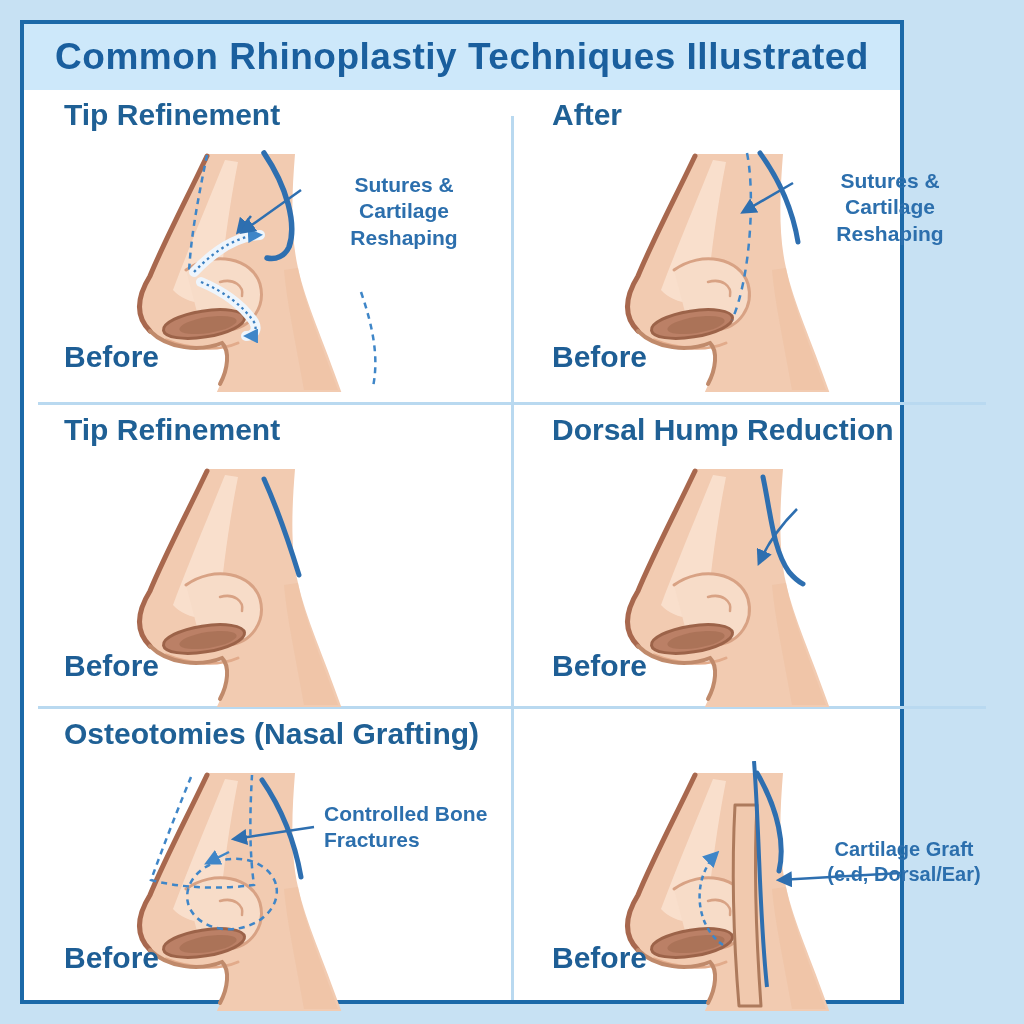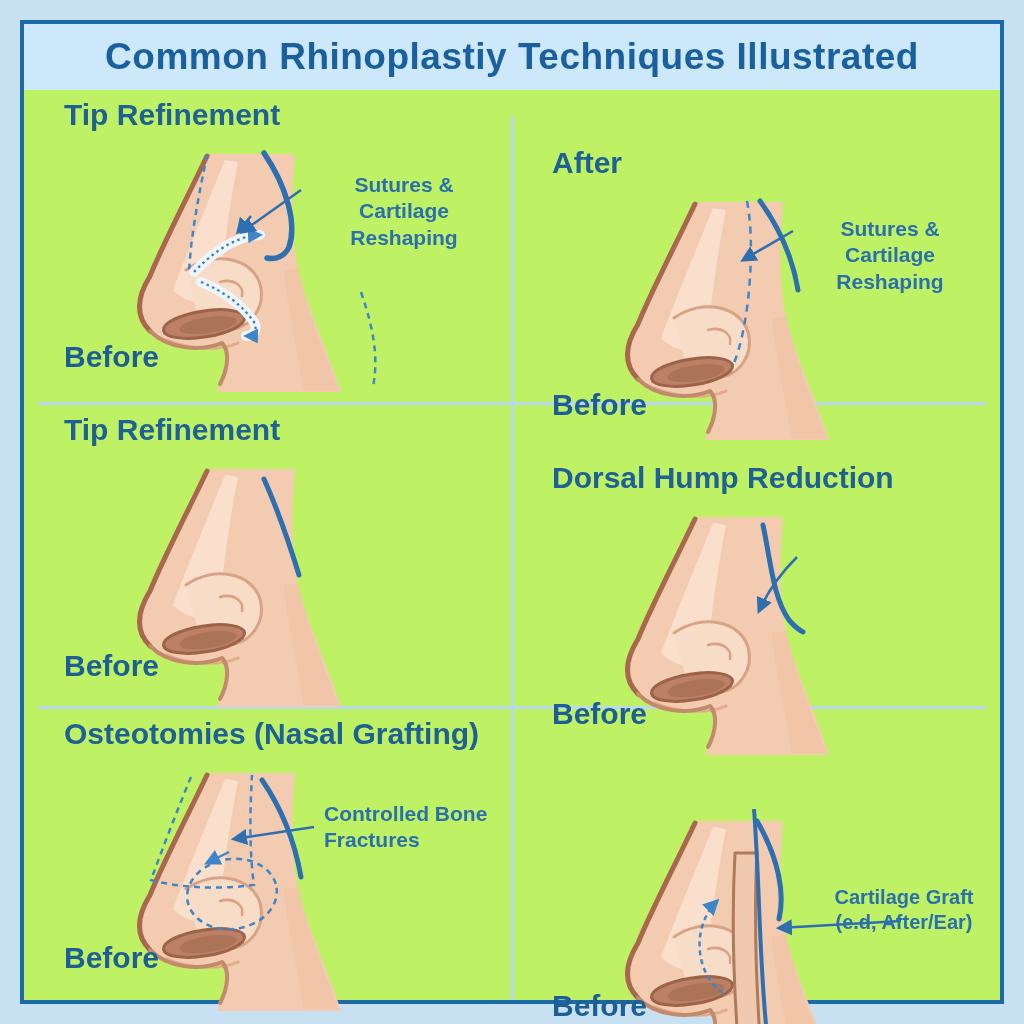--- a/index.html
+++ b/index.html
@@ -1,31 +1,31 @@
 <!DOCTYPE html>
 <html><head>
 <meta charset="utf-8">
 <style>
   html,body{margin:0;padding:0;}
   body{width:1024px;height:1024px;background:#c7e1f3;font-family:"Liberation Sans",sans-serif;overflow:hidden;}
   #canvas{position:relative;width:1024px;height:1024px;}
-  .frame{position:absolute;left:20px;top:20px;width:984px;height:984px;border:4px solid #1c69a8;background:#bef264;box-sizing:border-box;}
+  .frame{position:absolute;left:20px;top:20px;width:884px;height:984px;border:4px solid #1c69a8;background:#ffffff;box-sizing:border-box;}
   .title-band{position:absolute;left:0;top:0;width:100%;height:66px;background:#cde8fa;display:flex;align-items:center;justify-content:center;}
   .title-band h1{margin:0;font-size:37px;font-weight:700;color:#1a5f9e;letter-spacing:.5px;}
   .content{position:absolute;left:0;top:66px;width:976px;height:910px;}
   .vline{position:absolute;left:487px;top:26px;width:3px;height:884px;background:#b9d9f0;}
   .hline{position:absolute;left:14px;width:948px;height:3px;background:#b9d9f0;}
   .hline.h1{top:312px;}
   .hline.h2{top:616px;}
   .panel{position:absolute;width:488px;}
   .panel.r1{top:0;height:312px;}
   .panel.r2{top:315px;height:301px;}
   .panel.r3{top:619px;height:291px;}
   .panel.c1{left:0;}
-  .panel.c2{left:488px;margin-top:48px;}
+  .panel.c2{left:488px;}
   .panel h2{position:absolute;left:40px;top:8px;margin:0;font-size:30px;font-weight:700;color:#1f6095;white-space:nowrap;}
   .fig{position:absolute;left:15px;top:52px;width:460px;height:250px;}
   .annotation{position:absolute;color:#2c6fad;font-size:21px;font-weight:600;line-height:1.25;text-align:center;}
   .stage{position:absolute;left:40px;font-size:30px;font-weight:700;color:#1e5e95;}
   .r1 .stage{top:250px;}
   .r2 .stage{top:244px;}
   .r3 .stage{top:232px;}
   .p1 .annotation{left:285px;top:82px;width:190px;}
   .p2 .annotation{left:283px;top:78px;width:190px;}
   .p4 .annotation{left:286px;top:80px;width:190px;}
@@ -146,20 +146,20 @@
         <svg class="fig" viewBox="0 0 460 250">
           <use href="#nose-base" transform="translate(85,12)"></use>
           <path d="M208,44 L230,44 C227,100 228,160 234,245 L212,245 C205,160 205,100 208,44 Z" fill="#f1c9ae" stroke="#ad7a5c" stroke-width="3" stroke-linejoin="round"></path>
           <path d="M227,0 C233,80 232,150 240,226" fill="none" stroke="#2e6fb0" stroke-width="4"></path>
           <path d="M230,12 C252,50 258,85 252,110" fill="none" stroke="#2e6fb0" stroke-width="5" stroke-linecap="round"></path>
           <path d="M374,112 L252,119" stroke="#2e6fb0" stroke-width="2.5" marker-end="url(#arrB)"></path>
           <path d="M196,184 C168,165 164,118 190,92" fill="none" stroke="#3f86c8" stroke-width="2.5" stroke-dasharray="5 4" marker-end="url(#arrD)"></path>
         </svg>
         <div class="annotation">
           <span>Cartilage Graft</span><br>
-          <span>(e.d, After/Ear)</span>
+          <span>(e.d, Dorsal/Ear)</span>
         </div>
         <div class="stage">Before</div>
       </section>
 
     </div>
   </div>
 </div>
 
 </body></html>

